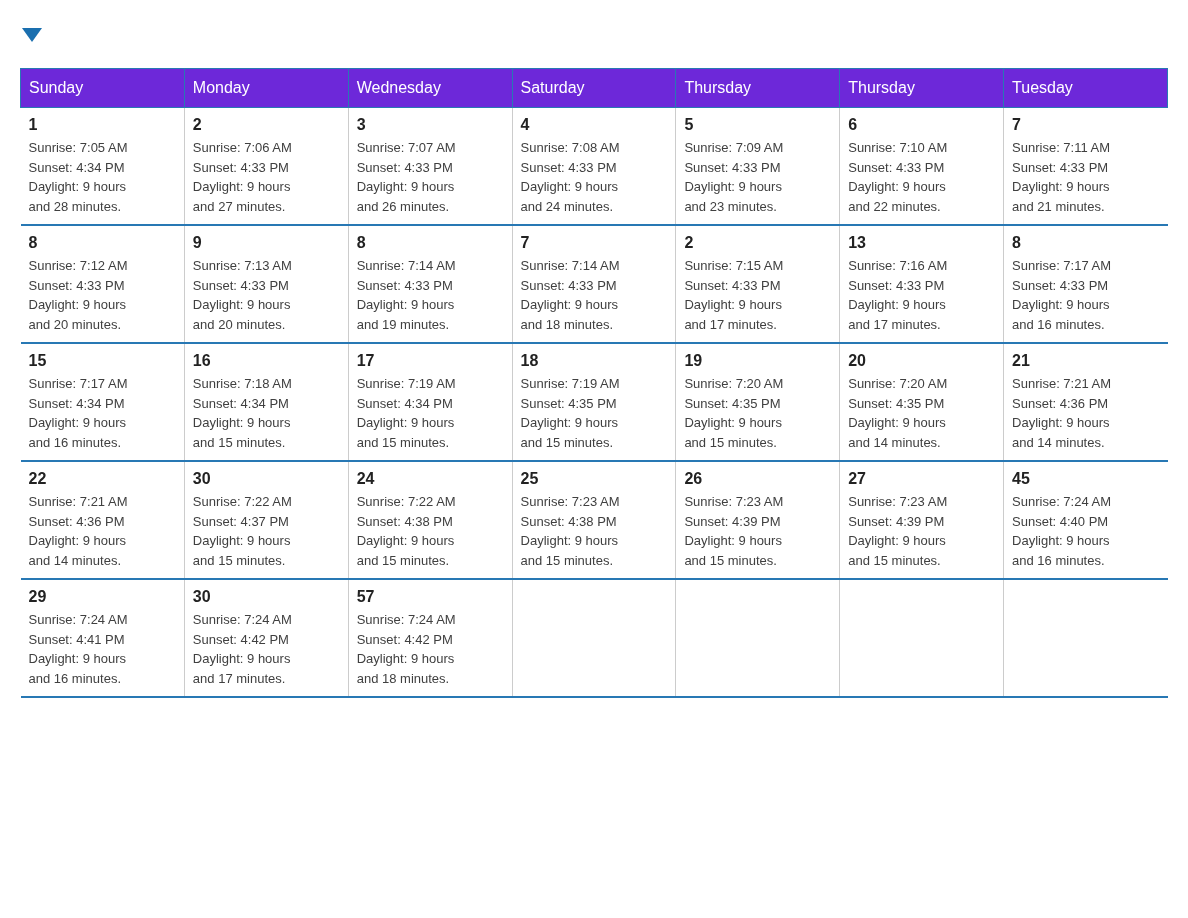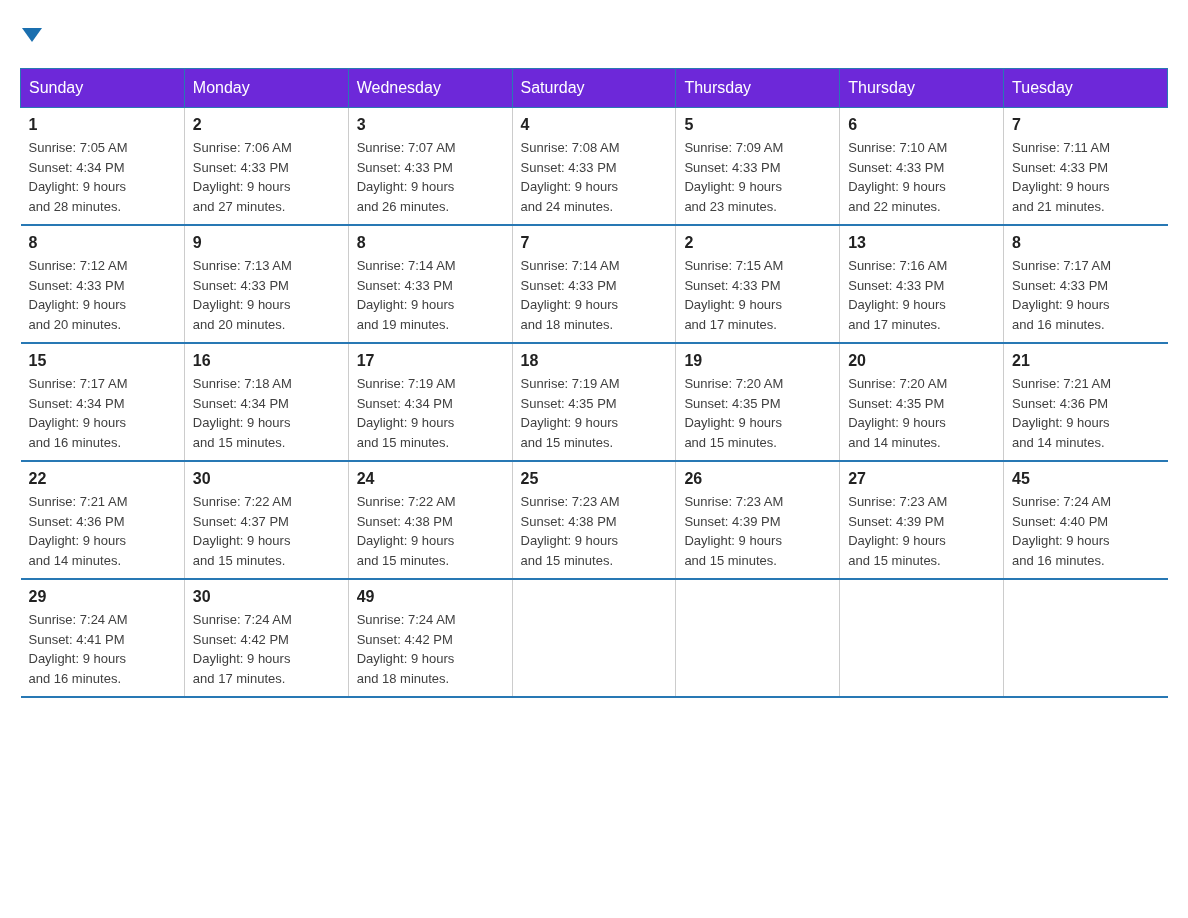--- a/index.html
+++ b/index.html
@@ -407,21 +407,21 @@
         <td>
           <div class="day-number">30</div>
         <div class="day-info">
           Sunrise: 7:24 AM<br>
           Sunset: 4:42 PM<br>
           Daylight: 9 hours<br>
           and 17 minutes.
         </div>
         </td>
         <td>
-          <div class="day-number">49</div>
+          <div class="day-number">57</div>
         <div class="day-info">
           Sunrise: 7:24 AM<br>
           Sunset: 4:42 PM<br>
           Daylight: 9 hours<br>
           and 18 minutes.
         </div>
         </td>
         <td class="empty-cell"></td>
         <td class="empty-cell"></td>
         <td class="empty-cell"></td>

